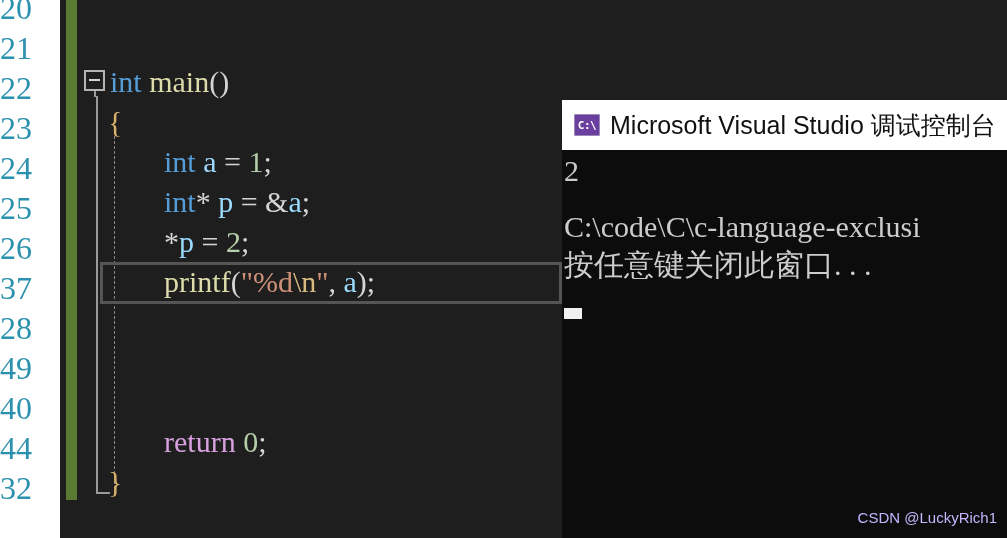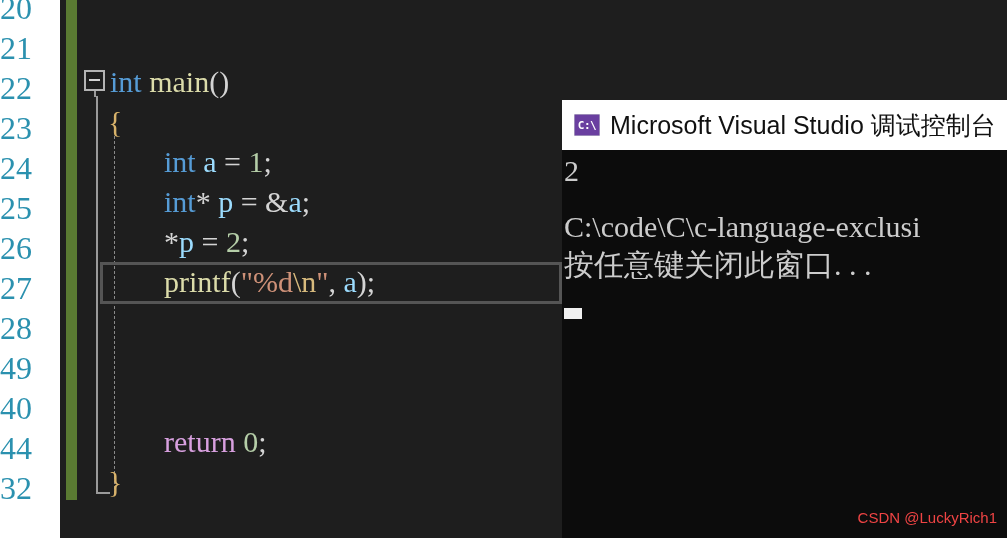--- a/index.html
+++ b/index.html
@@ -91,40 +91,40 @@
     overflow:hidden;
   }
   .cout{
     position:absolute;left:2px;white-space:pre;
     color:#cccccc;font-family:"Liberation Serif", serif;font-size:30px;line-height:38px;
   }
   .cursor-block{position:absolute;left:2px;top:158px;width:18px;height:11px;background:#f0f0f0;}
 
   .watermark{
     position:absolute;right:10px;bottom:12px;
-    color:#ef4444;font-family:"Liberation Sans", sans-serif;font-size:15px;
+    color:#c4b5fd;font-family:"Liberation Sans", sans-serif;font-size:15px;
     white-space:nowrap;
   }
 </style>
 </head>
 <body>
 
 <div class="stage">
 
   <div class="editor">
 
     <div class="gutter">
       <div class="lnum" style="top:-12px">20</div>
       <div class="lnum" style="top:28px">21</div>
       <div class="lnum" style="top:68px">22</div>
       <div class="lnum" style="top:108px">23</div>
       <div class="lnum" style="top:148px">24</div>
       <div class="lnum" style="top:188px">25</div>
       <div class="lnum" style="top:228px">26</div>
-      <div class="lnum" style="top:268px">27</div>
+      <div class="lnum" style="top:268px">37</div>
       <div class="lnum" style="top:308px">28</div>
       <div class="lnum" style="top:348px">49</div>
       <div class="lnum" style="top:388px">40</div>
       <div class="lnum" style="top:428px">44</div>
       <div class="lnum" style="top:468px">32</div>
     </div>
 
     <div class="changebar"></div>
 
     <div class="blockguide"></div>

